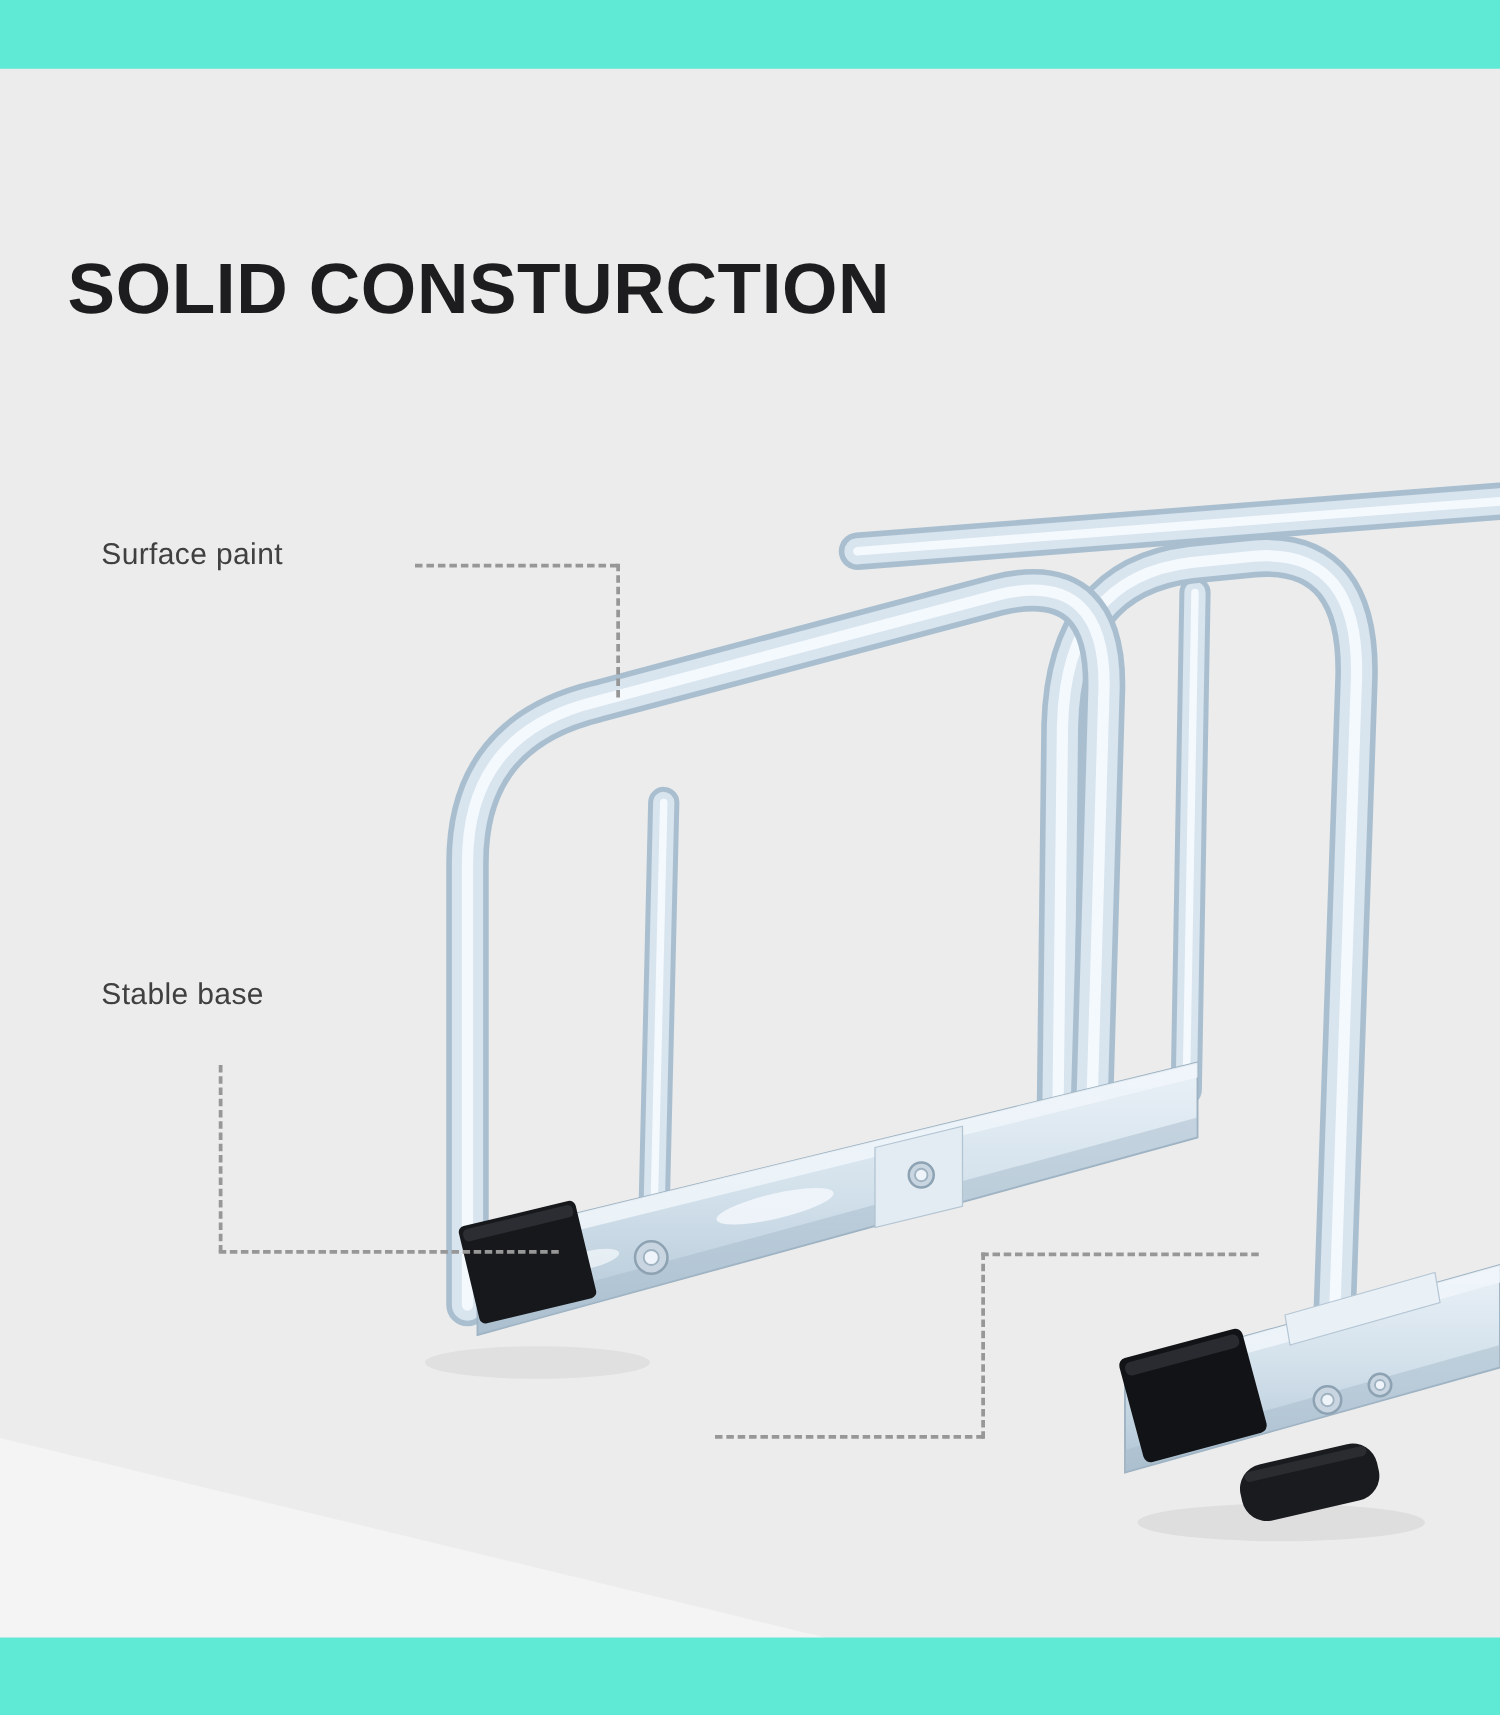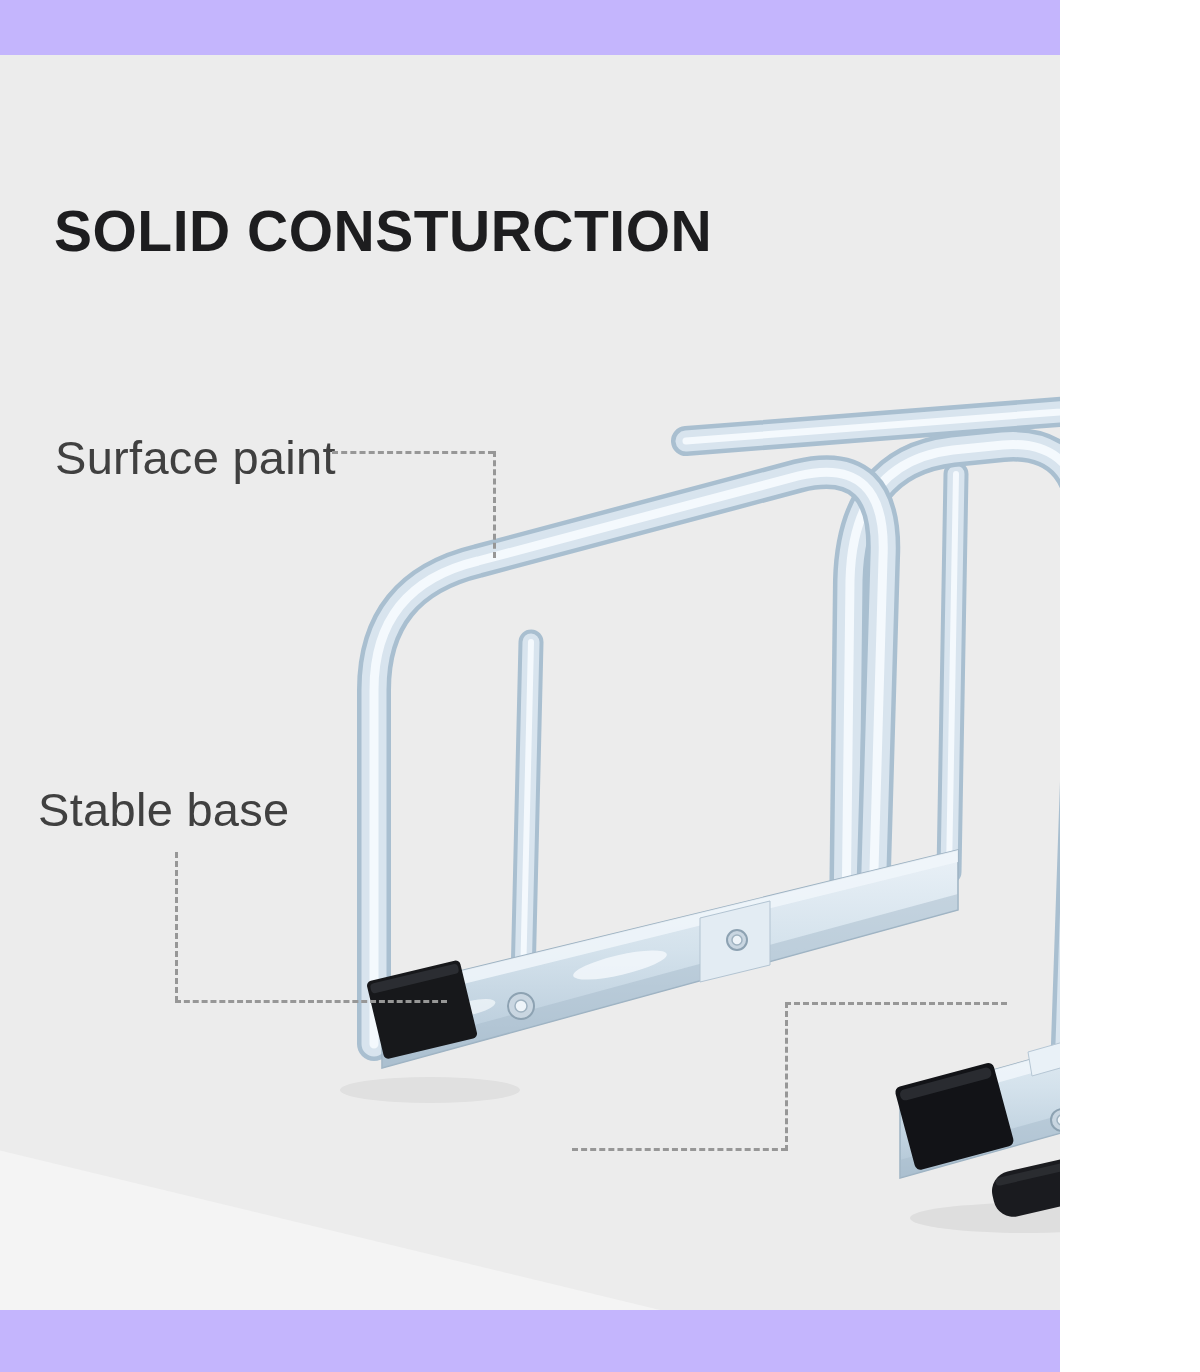--- a/index.html
+++ b/index.html
@@ -1,26 +1,26 @@
 <!DOCTYPE html>
 <html><head>
 <meta charset="utf-8">
 <style>
   html,body{margin:0;padding:0;background:#ffffff;font-family:"Liberation Sans",sans-serif;}
-  .canvas{position:relative;width:1060px;height:1372px;background:#c4b5fd;overflow:hidden;}
+  .canvas{position:relative;width:1200px;height:1372px;background:#5eead4;overflow:hidden;}
   .backdrop{position:absolute;left:0;top:55px;width:1200px;height:1255px;background:#ececec;}
   .floor{position:absolute;left:0;top:1100px;width:660px;height:210px;background:#f4f4f4;
          clip-path:polygon(0 24%,100% 100%,0 100%);}
   .rack-svg{position:absolute;left:0;top:0;width:1200px;height:1372px;}
   .title{position:absolute;left:54px;top:198px;font-size:57px;font-weight:800;
          letter-spacing:.5px;color:#1d1d1f;white-space:nowrap;}
-  .callout{position:absolute;font-size:47px;font-weight:400;color:#404040;
-           letter-spacing:.3px;white-space:nowrap;}
+  .callout{position:absolute;font-size:24px;font-weight:400;color:#404040;
+           letter-spacing:.3px;white-space:nowrap;margin-left:26px;}
   #cl-surface{left:55px;top:430px;}
-  #cl-base{left:38px;top:782px;}
+  #cl-base{left:55px;top:782px;}
   #cl-frame{left:55px;top:1126px;}
   .lh{position:absolute;border-top:3px dashed #979797;height:0;}
   .lv{position:absolute;border-left:3px dashed #979797;width:0;}
   #ln-surface-h{left:332px;top:451px;width:162px;}
   #ln-surface-v{left:493px;top:451px;height:107px;}
   #ln-base-v{left:175px;top:852px;height:150px;}
   #ln-base-h{left:175px;top:1000px;width:272px;}
   #ln-frame-h1{left:572px;top:1148px;width:215px;}
   #ln-frame-v{left:785px;top:1002px;height:149px;}
   #ln-frame-h2{left:785px;top:1002px;width:222px;}

